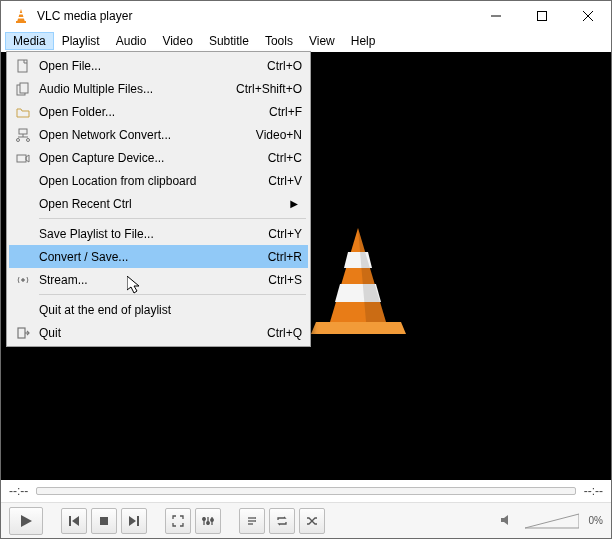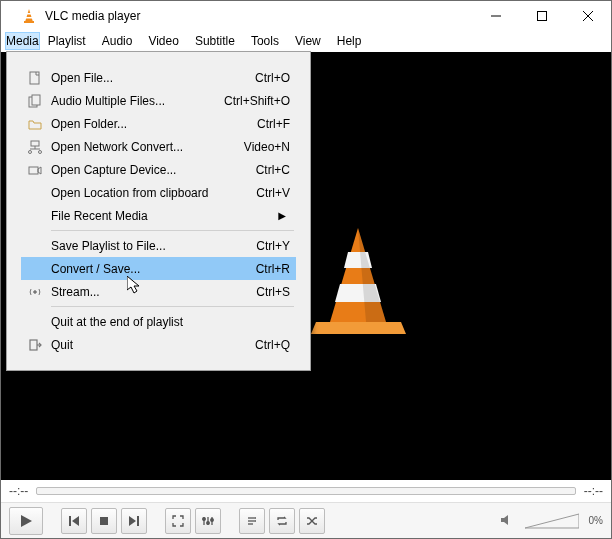--- a/index.html
+++ b/index.html
@@ -1,28 +1,28 @@
 <!DOCTYPE html>
 <html><head>
 <meta charset="utf-8">
 <style>
   * { box-sizing: border-box; margin: 0; padding: 0; font-family: "Segoe UI", Tahoma, sans-serif; }
   body { width: 612px; height: 539px; overflow: hidden; background: #fff; }
   .window { width: 612px; height: 539px; border: 1px solid #6b6b6b; display: flex; flex-direction: column; background: #fff; }
-  .titlebar { height: 30px; display: flex; align-items: center; padding-left: 20px; background: #fff; }
+  .titlebar { height: 30px; display: flex; align-items: center; padding-left: 12px; background: #fff; }
   .app-icon { width: 16px; height: 16px; margin-right: 8px; }
   .title { font-size: 12px; color: #000; flex: 1; }
   .win-controls { display: flex; height: 100%; }
   .win-btn { width: 46px; display: flex; align-items: center; justify-content: center; }
   .menubar { height: 21px; display: flex; align-items: center; padding-left: 4px; border-bottom: 1px solid transparent; font-size: 12px; }
   .menu-item { padding: 2px 8px; cursor: default; }
-  .menu-item.active { background: #cce8ff; border: 1px solid #99d1ff; padding: 1px 0; }
+  .menu-item.active { background: #cce8ff; border: 1px solid #99d1ff; padding: 1px 7px; }
   .video-area { flex: 1; background: #000; position: relative; }
   .cone { position: absolute; left: 305px; top: 170px; width: 105px; height: 120px; }
-  .dropdown { position: absolute; left: 6px; top: 51px; width: 305px; background: #f0f0f0; border: 1px solid #a0a0a0; box-shadow: 3px 3px 4px rgba(0,0,0,0.25); z-index: 10; padding: 14px; }
+  .dropdown { position: absolute; left: 6px; top: 51px; width: 305px; background: #f0f0f0; border: 1px solid #a0a0a0; box-shadow: 3px 3px 4px rgba(0,0,0,0.25); z-index: 10; padding: 2px; }
   .menu-row { display: flex; align-items: center; height: 23px; font-size: 12px; position: relative; }
   .menu-row .mi-icon { width: 28px; display: flex; justify-content: center; align-items: center; color: #555; }
   .menu-row .mi-label { flex: 1; padding-left: 2px; }
   .menu-row .mi-short { width: 82px; text-align: right; padding-right: 6px; }
   .menu-row.hover { background: #91c9f7; }
   .menu-sep { height: 1px; background: #d0d0d0; margin: 3px 2px 3px 30px; }
   .submenu-arrow { position: absolute; right: 10px; font-size: 10px; }
   .cursor { position: absolute; left: 127px; top: 276px; z-index: 20; pointer-events: none; }
   .timebar { height: 22px; display: flex; align-items: center; padding: 0 8px; gap: 8px; font-size: 12px; color: #444; }
   .time-track { flex: 1; height: 8px; border: 1px solid #bdbdbd; border-radius: 2px; background: #f4f4f4; position: relative; }
@@ -223,21 +223,21 @@
       <span class="mi-label">Open Capture Device...</span>
       <span class="mi-short">Ctrl+C</span>
     </div>
     <div class="menu-row">
       <span class="mi-icon"></span>
       <span class="mi-label">Open Location from clipboard</span>
       <span class="mi-short">Ctrl+V</span>
     </div>
     <div class="menu-row">
       <span class="mi-icon"></span>
-      <span class="mi-label">File Recent Media</span>
+      <span class="mi-label">Open Recent Ctrl</span>
       <span class="mi-short"></span>
       <span class="submenu-arrow">▶</span>
     </div>
     <div class="menu-sep"></div>
     <div class="menu-row">
       <span class="mi-icon"></span>
       <span class="mi-label">Save Playlist to File...</span>
       <span class="mi-short">Ctrl+Y</span>
     </div>
     <div class="menu-row hover">

